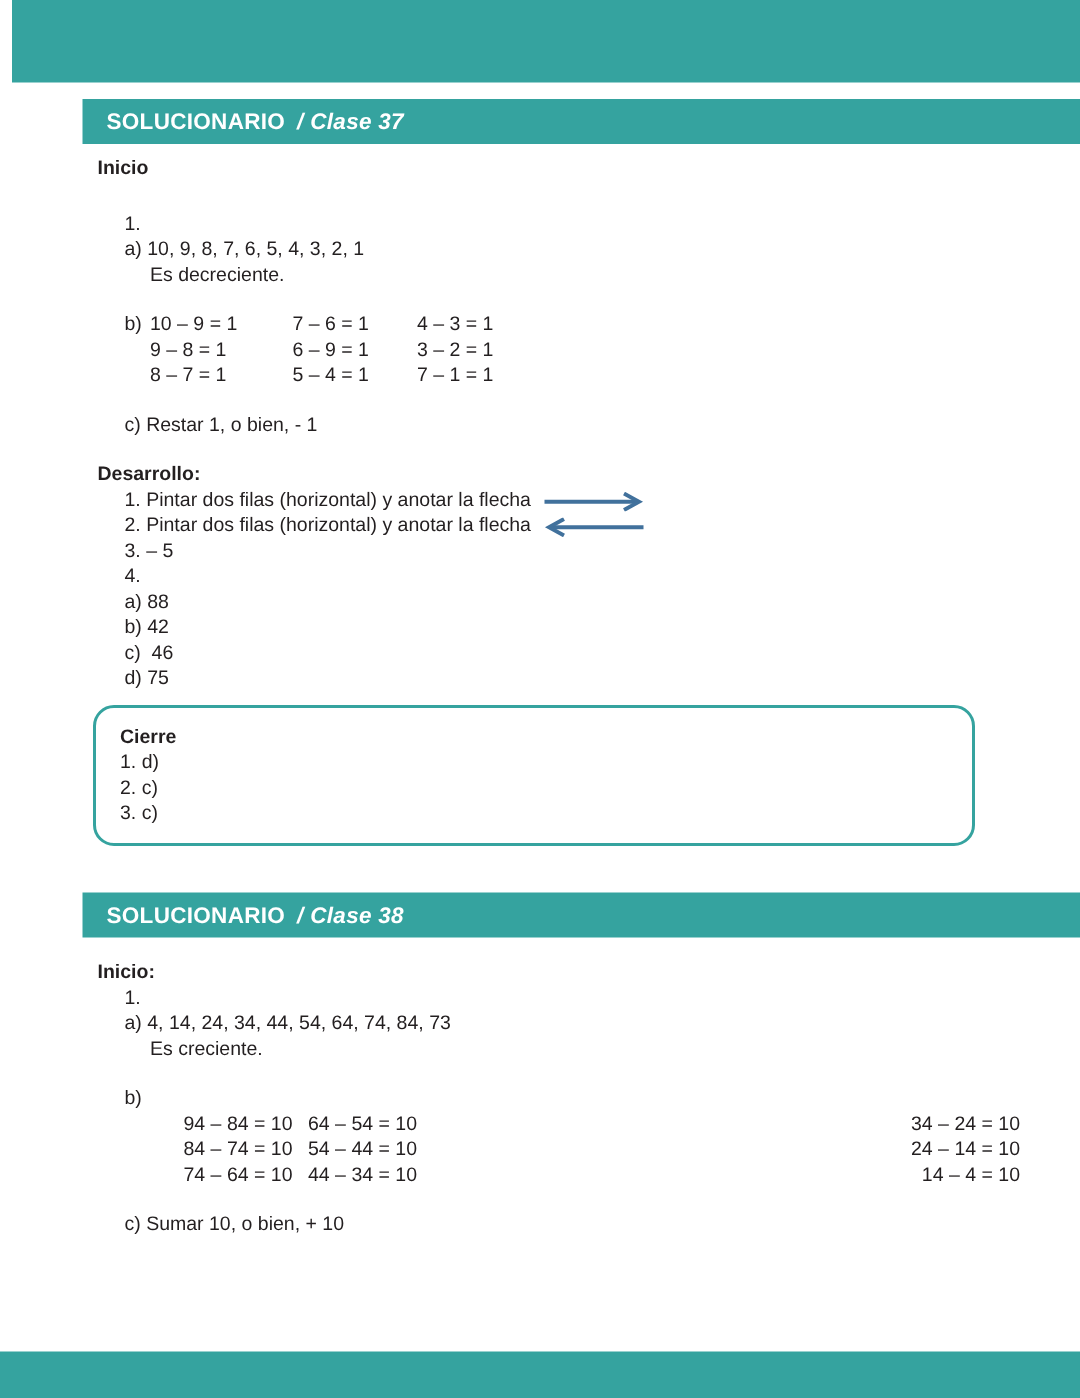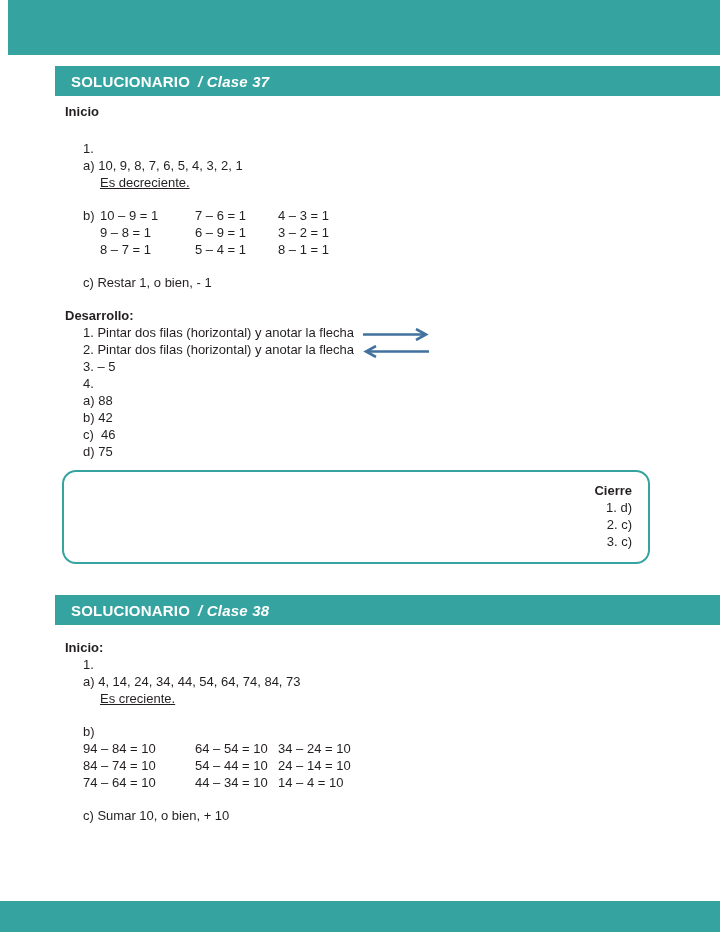--- a/index.html
+++ b/index.html
@@ -36,35 +36,34 @@
   .banner38 { top:595px; }
   .content {
     position:absolute; left:65px; right:40px;
     font-size:13px; line-height:17px;
   }
   .content37 { top:103px; }
   .content38 { top:639px; }
   .h { font-weight:bold; }
   .ln { white-space:pre-wrap; }
   .ind1 { padding-left:18px; }
-  .ind2 { padding-left:35px;text-decoration:underline; }
+  .ind2 { padding-left:35px; }
   .mt20 { margin-top:20px; }
   .mt16 { margin-top:16px; }
   .grid { display:grid; line-height:17px; }
   .g37 { grid-template-columns:17px 95px 83px 1fr; margin-left:18px; }
-  .g38 { grid-template-columns:112px 83px 1fr; margin-left:18px; }
+  .g38 { grid-template-columns:112px 83px 1fr; margin-left:18px;text-align:right; }
   .arrowline { display:flex; align-items:flex-end; }
   .arrow { margin-left:8px; color:var(--arrow, #41719c); flex:0 0 auto; }
   .cierre-box {
     margin-top:10px; margin-left:-3px;
     width:588px;
     border:2px solid var(--accent, #35a39f);
     border-radius:14px;
     padding:10px 16px 12px 16px;
-    text-align:right;
   }
 </style>
 </head>
 <body>
 
 <div class="page">
 
   <div class="topbar"></div>
 
   <div class="banner banner37">
@@ -85,21 +84,21 @@
       <div class="ln">4 – 3 = 1</div>
 
       <div class="ln"></div>
       <div class="ln">9 – 8 = 1</div>
       <div class="ln">6 – 9 = 1</div>
       <div class="ln">3 – 2 = 1</div>
 
       <div class="ln"></div>
       <div class="ln">8 – 7 = 1</div>
       <div class="ln">5 – 4 = 1</div>
-      <div class="ln">8 – 1 = 1</div>
+      <div class="ln">7 – 1 = 1</div>
     </div>
 
     <div class="ln ind1 mt16">c) Restar 1, o bien, - 1</div>
 
     <div class="h mt16">Desarrollo:</div>
 
     <div class="ln ind1 arrowline">
       <span>1. Pintar dos filas (horizontal) y anotar la flecha</span>
       <svg class="arrow" width="68" height="13" viewBox="0 0 68 13">
         <line x1="1" y1="6.5" x2="62" y2="6.5" stroke="currentColor" stroke-width="2.6"></line>

